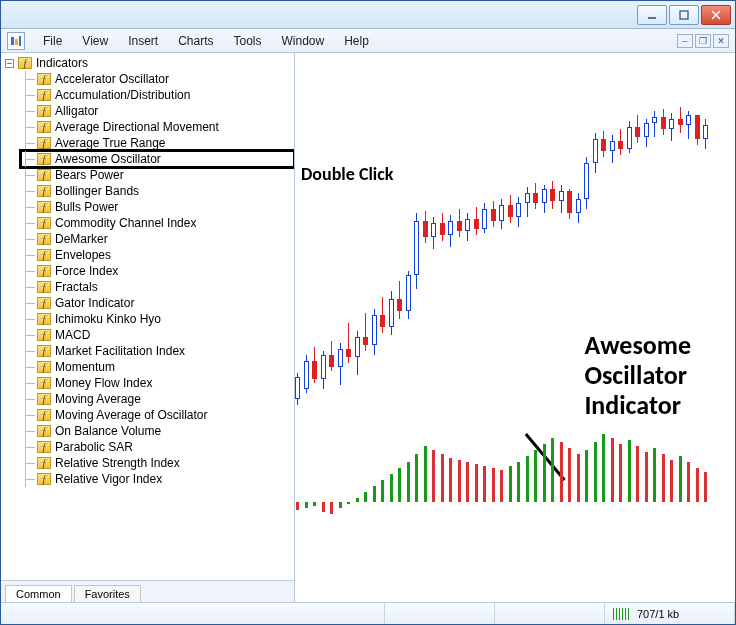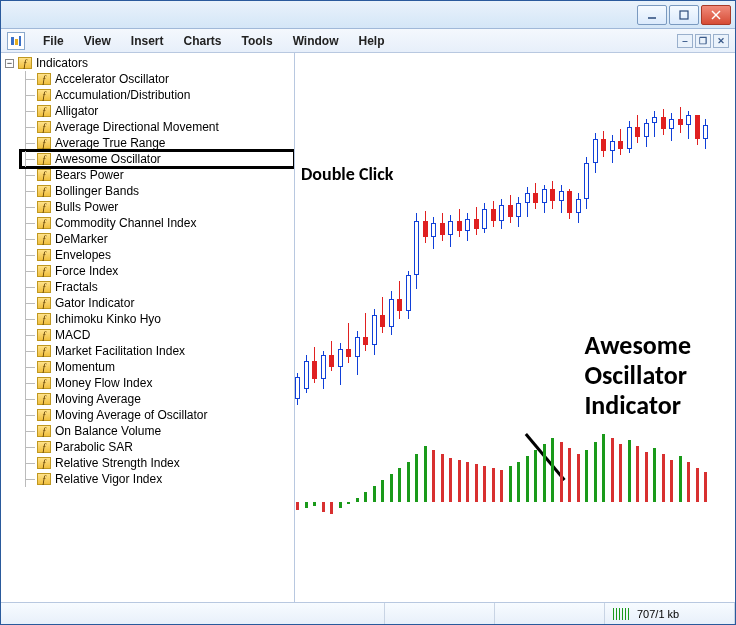--- a/index.html
+++ b/index.html
@@ -33,21 +33,20 @@
 .tb-close { background: linear-gradient(#f08a7a,#d64b35); color:#fff; border-color:#a83a28;}
 .tb-btn svg { width: 10px; height: 10px; }
 
 
 .menubar {
   height: 24px;
   background: linear-gradient(#f4f8fd,#e7effa);
   border-bottom: 1px solid #b8c8e0;
   display: flex; align-items: center;
   padding: 0 6px;
-  font-weight: bold;
 }
 .app-icon {
   width: 18px; height: 18px; margin-right: 8px;
   background: #fff; border:1px solid #8aa8cc;
   display:flex;align-items:center;justify-content:center;
 }
 .menubar .menu-item {
   padding: 0 10px;
   line-height: 24px;
   color: #222;
@@ -402,20 +401,24 @@
               <span class="conn"></span>
               <span class="tree-icon">f</span>
               <span>Relative Strength Index</span>
             </div>
             <div class="tree-item">
               <span class="conn"></span>
               <span class="tree-icon">f</span>
               <span>Relative Vigor Index</span>
             </div>
           </div>
+      </div>
+      <div class="nav-tabs">
+        <div class="nav-tab active">Common</div>
+        <div class="nav-tab">Favorites</div>
       </div>
     </div>
 
     <div class="chart-area">
       <div class="annotation ann-dblclick">Double Click</div>
       <div class="annotation ann-awesome">
         <div>Awesome</div>
         <div>Oscillator</div>
         <div>Indicator</div>
       </div>

